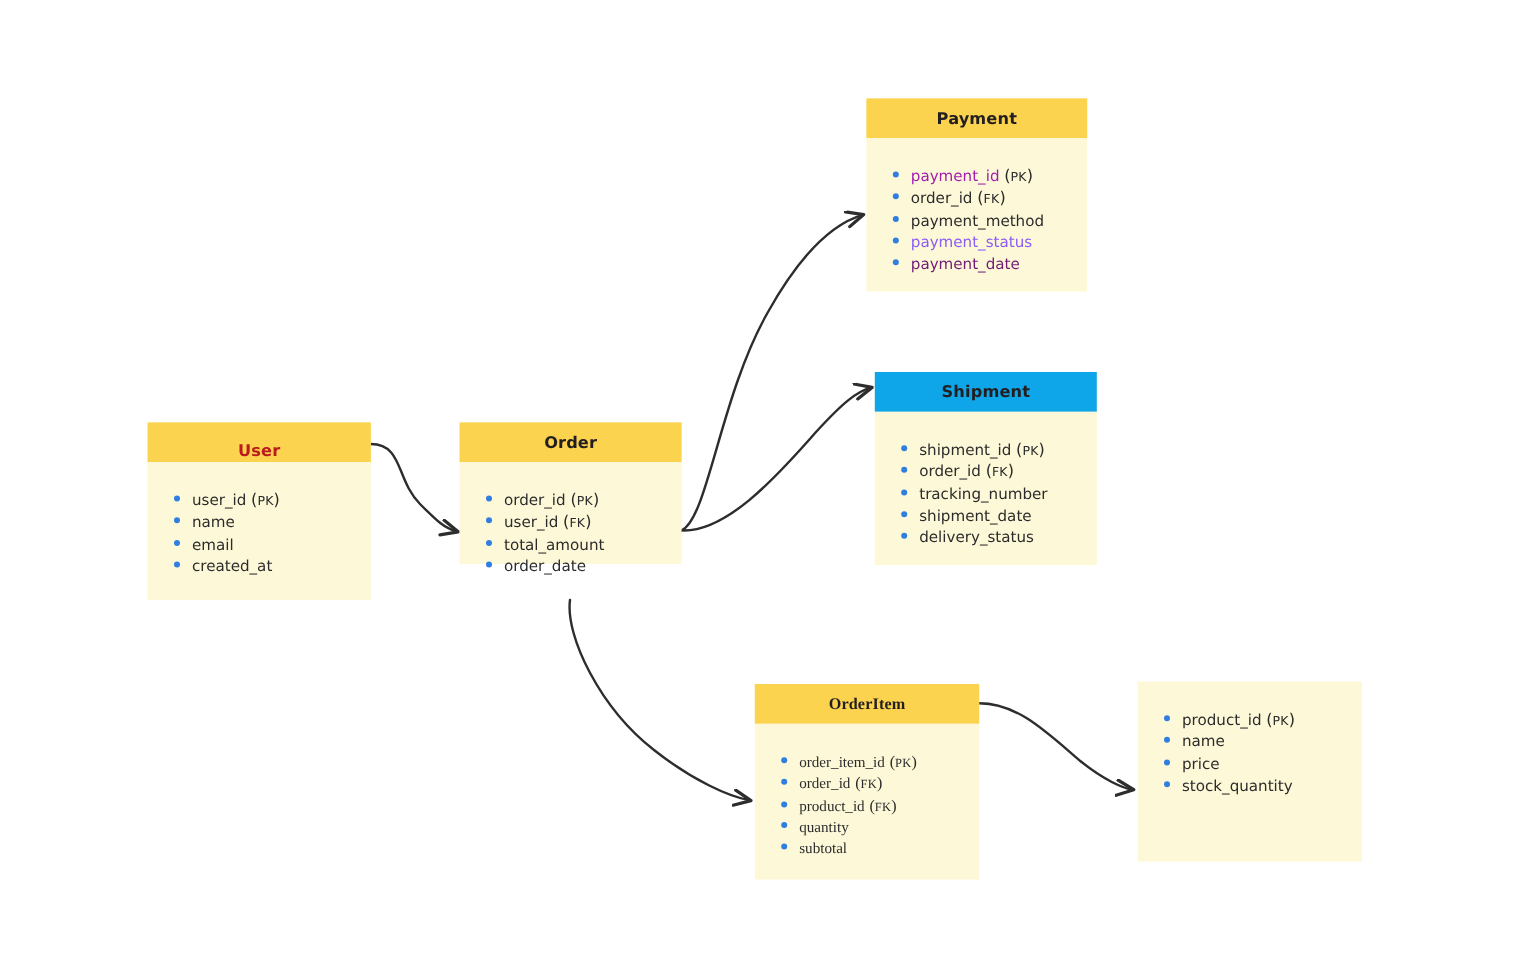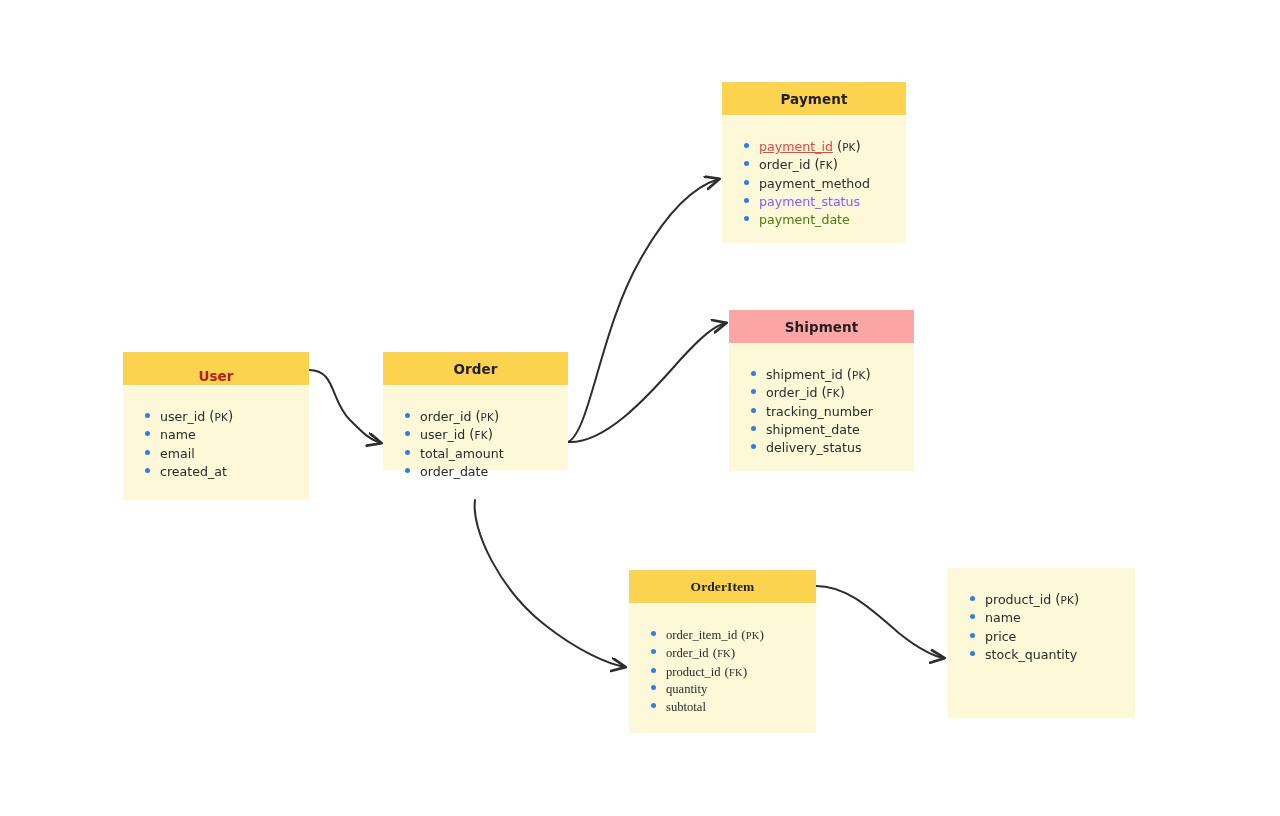--- a/index.html
+++ b/index.html
@@ -183,45 +183,45 @@
         </div>
       </div>
       <div class="entity" style="left: 722px; top: 82px; width: 184px; height: 161px; background: rgb(253, 248, 216);">
         <div class="entity-header" style="background: rgb(251, 211, 78);">
           <span class="entity-title" style="color: rgb(35, 31, 32);">Payment</span>
         </div>
         <div class="entity-body">
           <ul class="attr-list">
             <li class="attr-item">
               <span class="attr-bullet" style="background: rgb(47, 126, 224);"></span>
-              <span class="attr-name" style="color: #ef4444; text-decoration: underline;">payment_id</span>
+              <span class="attr-name" style="color: #a21caf;">payment_id</span>
               <span class="attr-key" style="color: rgb(43, 43, 43);"><span class="paren">(</span><span class="kchars">PK</span><span class="paren">)</span></span>
             </li>
             <li class="attr-item">
               <span class="attr-bullet" style="background: rgb(47, 126, 224);"></span>
               <span class="attr-name" style="color: rgb(43, 43, 43);">order_id</span>
               <span class="attr-key" style="color: rgb(43, 43, 43);"><span class="paren">(</span><span class="kchars">FK</span><span class="paren">)</span></span>
             </li>
             <li class="attr-item">
               <span class="attr-bullet" style="background: rgb(47, 126, 224);"></span>
               <span class="attr-name" style="color: rgb(43, 43, 43);">payment_method</span>
             </li>
             <li class="attr-item">
               <span class="attr-bullet" style="background: rgb(47, 126, 224);"></span>
               <span class="attr-name" style="color: #8b5cf6;">payment_status</span>
             </li>
             <li class="attr-item">
               <span class="attr-bullet" style="background: rgb(47, 126, 224);"></span>
-              <span class="attr-name" style="color: #4d7c0f;">payment_date</span>
+              <span class="attr-name" style="color: #701a75;">payment_date</span>
             </li>
           </ul>
         </div>
       </div>
       <div class="entity" style="left: 729px; top: 310px; width: 185px; height: 161px; background: rgb(253, 248, 216);">
-        <div class="entity-header" style="background: #fca5a5;">
+        <div class="entity-header" style="background: #0ea5e9;">
           <span class="entity-title" style="color: rgb(35, 31, 32);">Shipment</span>
         </div>
         <div class="entity-body">
           <ul class="attr-list">
             <li class="attr-item">
               <span class="attr-bullet" style="background: rgb(47, 126, 224);"></span>
               <span class="attr-name" style="color: rgb(43, 43, 43);">shipment_id</span>
               <span class="attr-key" style="color: rgb(43, 43, 43);"><span class="paren">(</span><span class="kchars">PK</span><span class="paren">)</span></span>
             </li>
             <li class="attr-item">

